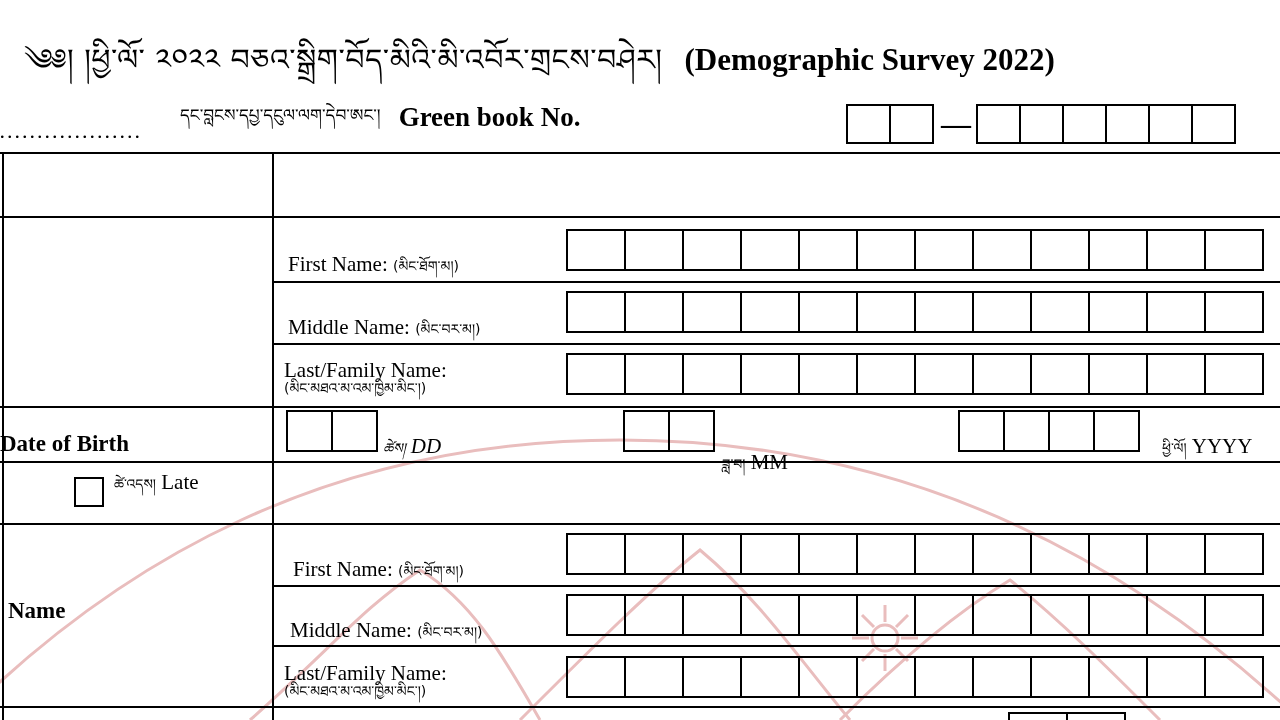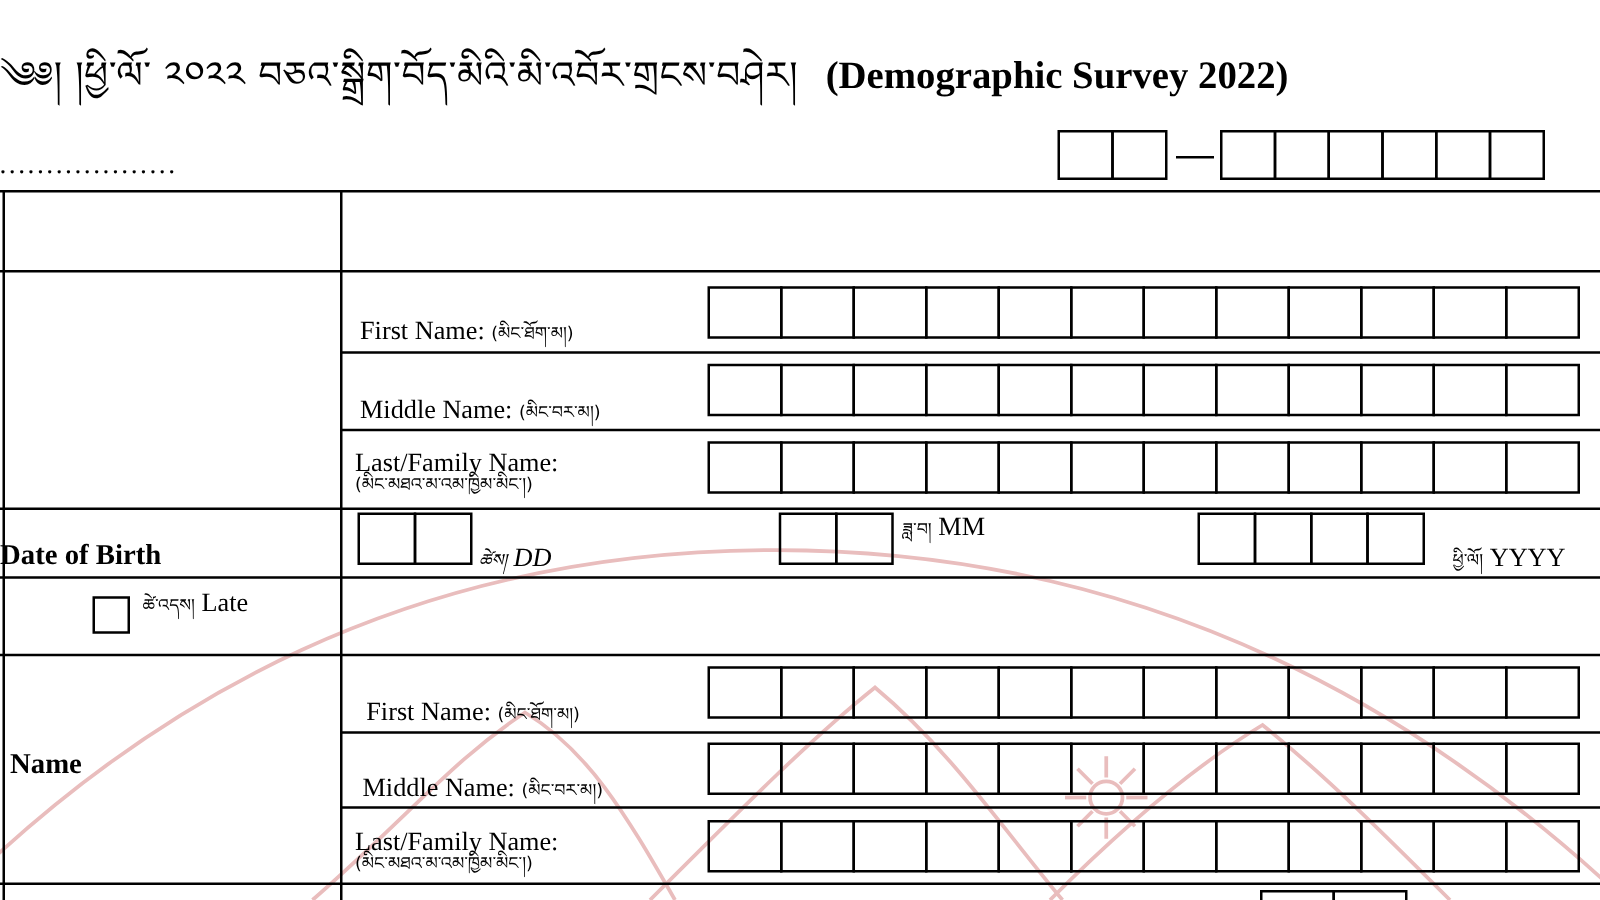--- a/index.html
+++ b/index.html
@@ -35,20 +35,21 @@
   }
 
   
   .hdr-line1 {
     position: absolute;
     left: 0;
     top: 26px;
     width: 1016px;
     text-align: left;
     white-space: nowrap;
+    padding-left: 24px;
   }
   .tib {
     font-family: "DejaVu Sans", sans-serif;
     font-size: 30px;
     letter-spacing: 0.5px;
   }
   .tib-sm {
     font-family: "DejaVu Sans", sans-serif;
     font-size: 17px;
   }
@@ -190,20 +191,25 @@
 <div id="sheet">
 
   <div class="hdr-line1">
     <span class="tib">༄༅། །ཕྱི་ལོ་ ༢༠༢༢ བཅའ་སྒྲིག་བོད་མིའི་མི་འབོར་གྲངས་བཤེར།</span>
     <span style="display:inline-block;width:14px"></span>
     <span class="eng-title">(Demographic Survey 2022)</span>
   </div>
 
   <div class="dots">....................</div>
 
+  <div class="hdr-line2">
+    <span class="tib-sm">དང་བླངས་དཔྱ་དངུལ་ལག་དེབ་ཨང་།</span>
+    <span style="display:inline-block;width:10px"></span>
+    <span class="greenbook-label">Green book No.</span>
+  </div>
 
   <div class="boxrow" style="left:848px; top:104px;">
     <div class="cell"></div>
     <div class="cell"></div>
     <span class="dash">—</span>
     <div class="cell"></div>
     <div class="cell"></div>
     <div class="cell"></div>
     <div class="cell"></div>
     <div class="cell"></div>
@@ -289,21 +295,21 @@
   </div>
   <div class="lbl" style="left:383px; top:420px;font-style:italic;">
     <span class="tib-xs">ཚེས།</span>
     <span>DD</span>
   </div>
 
   <div class="lboxes" style="left:625px; top:410px;">
     <div class="dobbox"></div>
     <div class="dobbox"></div>
   </div>
-  <div class="lbl" style="left:722px; top:395px;">
+  <div class="lbl" style="left:722px; top:436px;">
     <span class="tib-xs">ཟླ་བ།</span>
     <span>MM</span>
   </div>
 
   <div class="lboxes" style="left:960px; top:410px;">
     <div class="dobbox"></div>
     <div class="dobbox"></div>
     <div class="dobbox"></div>
     <div class="dobbox"></div>
   </div>

